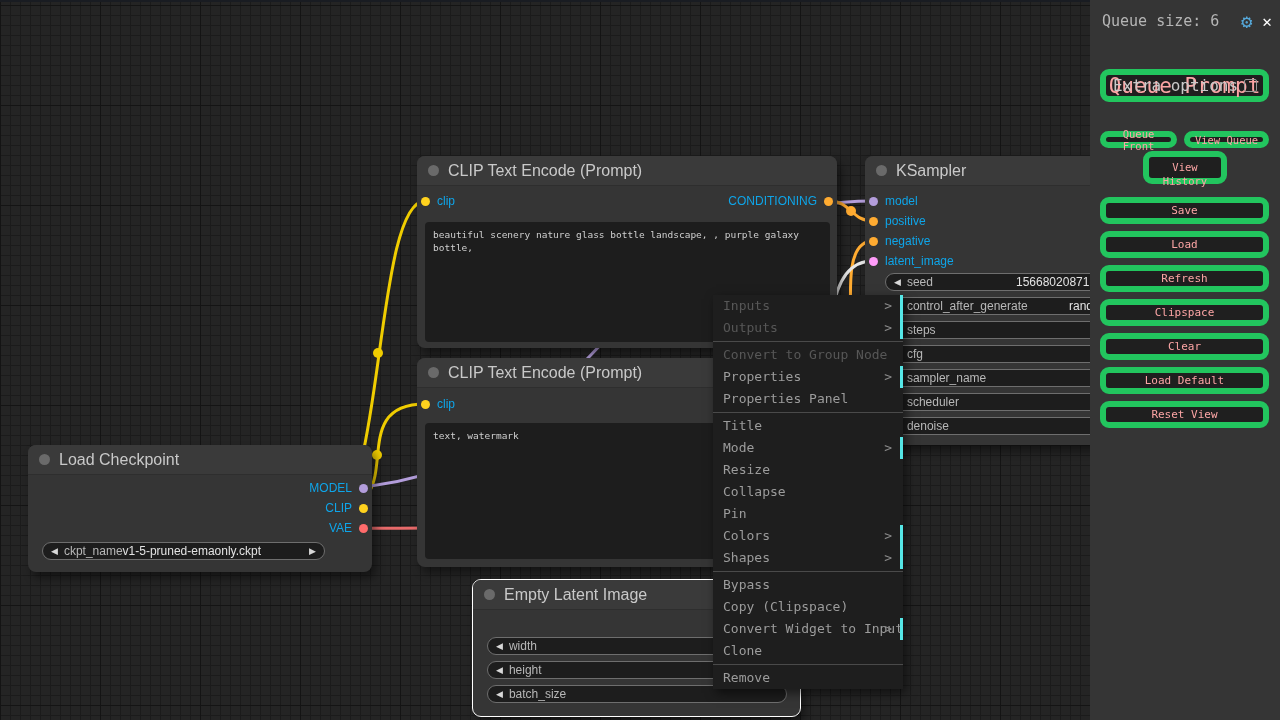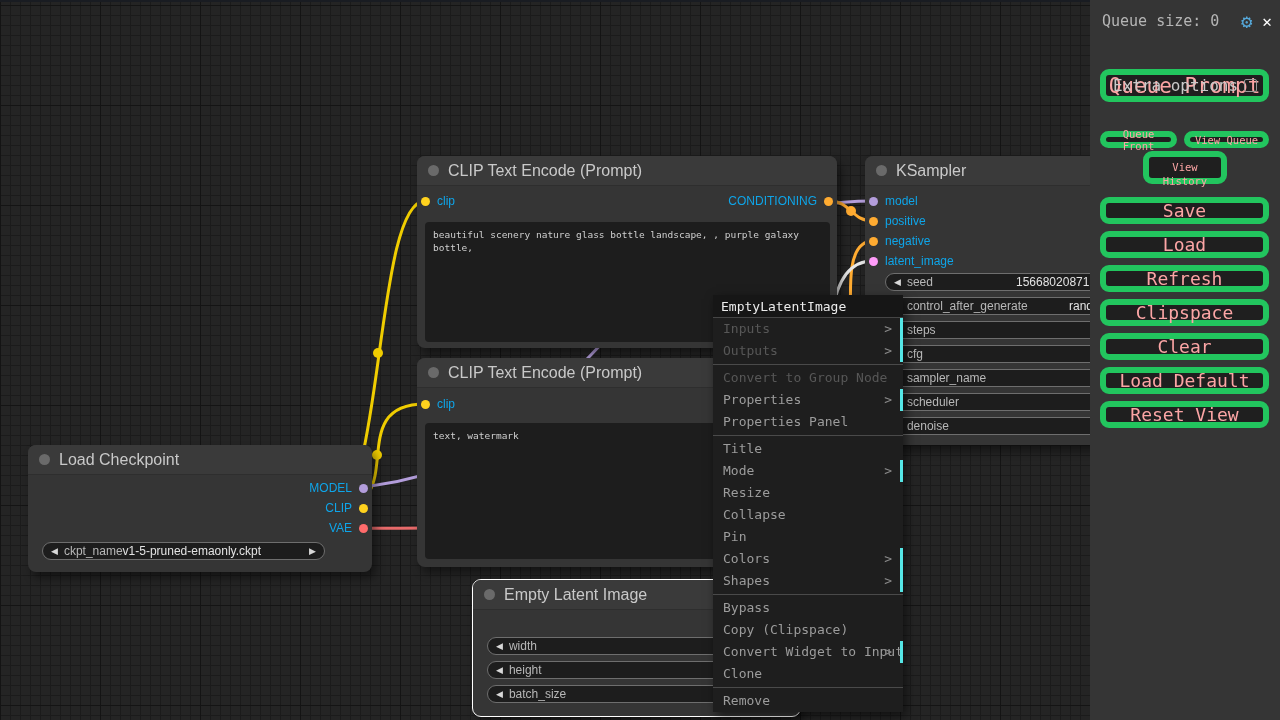--- a/index.html
+++ b/index.html
@@ -105,21 +105,21 @@
     display:flex; align-items:center; justify-content:center;margin-top:32px;
   }
   #queue-prompt-button { position:absolute; top:37px; left:10px; width:169px; height:33px; font-size:21px; }
   #extra-options-row { position:absolute; top:76px; left:0; width:100%; height:18px;
     display:flex; align-items:center; justify-content:center; font-size:16px; color:#c9c9c9; }
   #extra-options-checkbox { width:13px; height:13px; border:1px solid #9a9a9a; border-radius:2px; margin-left:6px; background:transparent; }
   #small-btn-row { position:absolute; top:99px; left:10px; width:169px; display:flex; justify-content:space-between; }
   #queue-front-button { width:77px; height:17px; font-size:10.5px; }
   #view-queue-button  { width:85px; height:17px; font-size:10.5px; }
   #view-history-button { position:absolute; top:119px; left:53px; width:84px; height:33px; font-size:10.5px; line-height:1.35; text-align:center; display:block; padding-top:3px; }
-  .big-btn { position:absolute; left:10px; width:169px; height:27px; font-size:18px; }
+  .big-btn { position:absolute; left:10px; width:169px; height:27px; font-size:11px; }
 </style>
 </head>
 <body>
 
 <div id="screen">
   <div id="canvas"></div>
 
   <svg id="wires" width="1280" height="720">
     <path d="M 333 508 C 383 508 375 201 425 201" style="stroke: rgb(240, 205, 0);"></path>
     <path d="M 333 508 C 413 508 341 404 425 404" style="stroke: rgb(240, 205, 0);"></path>
@@ -260,21 +260,20 @@
       <span class="warrow left">◀</span>
       <span>height</span>
     </div>
     <div class="widget" style="left:14px; top:105px; width:300px;">
       <span class="warrow left">◀</span>
       <span>batch_size</span>
     </div>
   </div>
 
   <div id="context-menu">
-    <div class="menu-title">EmptyLatentImage</div>
     <div class="menu-item disabled submenu"><span>Inputs</span><span class="sub-arrow">&gt;</span></div>
     <div class="menu-item disabled submenu"><span>Outputs</span><span class="sub-arrow">&gt;</span></div>
     <div class="menu-sep"></div>
     <div class="menu-item disabled"><span>Convert to Group Node</span></div>
     <div class="menu-item submenu"><span>Properties</span><span class="sub-arrow">&gt;</span></div>
     <div class="menu-item"><span>Properties Panel</span></div>
     <div class="menu-sep"></div>
     <div class="menu-item"><span>Title</span></div>
     <div class="menu-item submenu"><span>Mode</span><span class="sub-arrow">&gt;</span></div>
     <div class="menu-item"><span>Resize</span></div>
@@ -286,21 +285,21 @@
     <div class="menu-item"><span>Bypass</span></div>
     <div class="menu-item"><span>Copy (Clipspace)</span></div>
     <div class="menu-item submenu"><span>Convert Widget to Input</span><span class="sub-arrow">&gt;</span></div>
     <div class="menu-item"><span>Clone</span></div>
     <div class="menu-sep"></div>
     <div class="menu-item"><span>Remove</span></div>
   </div>
 
   <div id="sidebar">
     <div id="queue-size-row">
-      <span id="queue-size-label">Queue size: 0</span>
+      <span id="queue-size-label">Queue size: 6</span>
       <span id="gear-icon" style="color: rgb(85, 167, 216);">⚙</span>
       <span id="close-icon">✕</span>
     </div>
     <div class="sbtn" id="queue-prompt-button">Queue Prompt</div>
     <div id="extra-options-row">
       <span>Extra options</span>
       <span id="extra-options-checkbox"></span>
     </div>
     <div id="small-btn-row">
       <div class="sbtn" id="queue-front-button">Queue Front</div>

